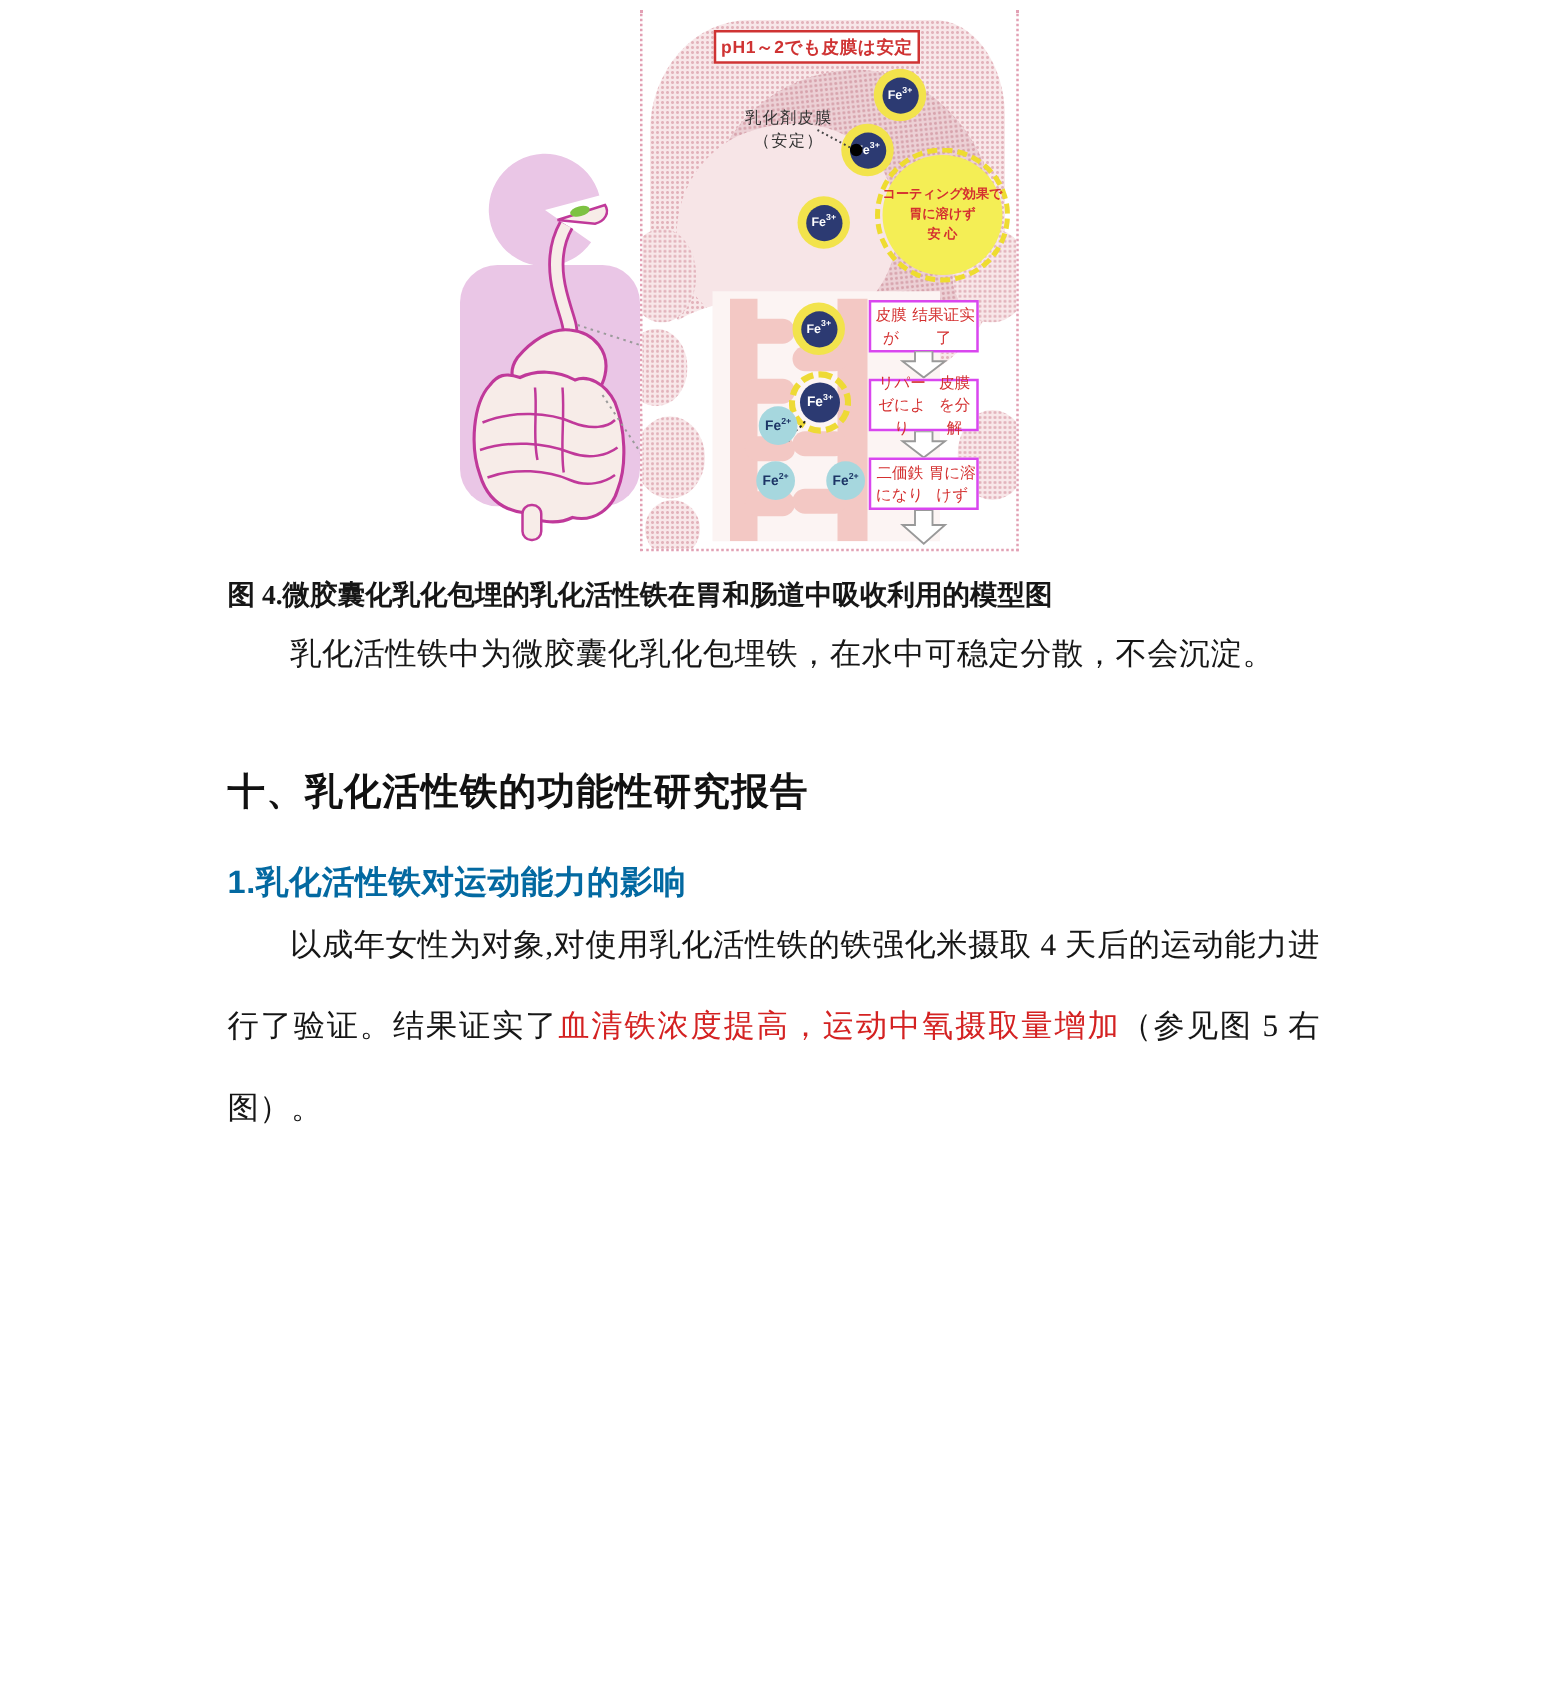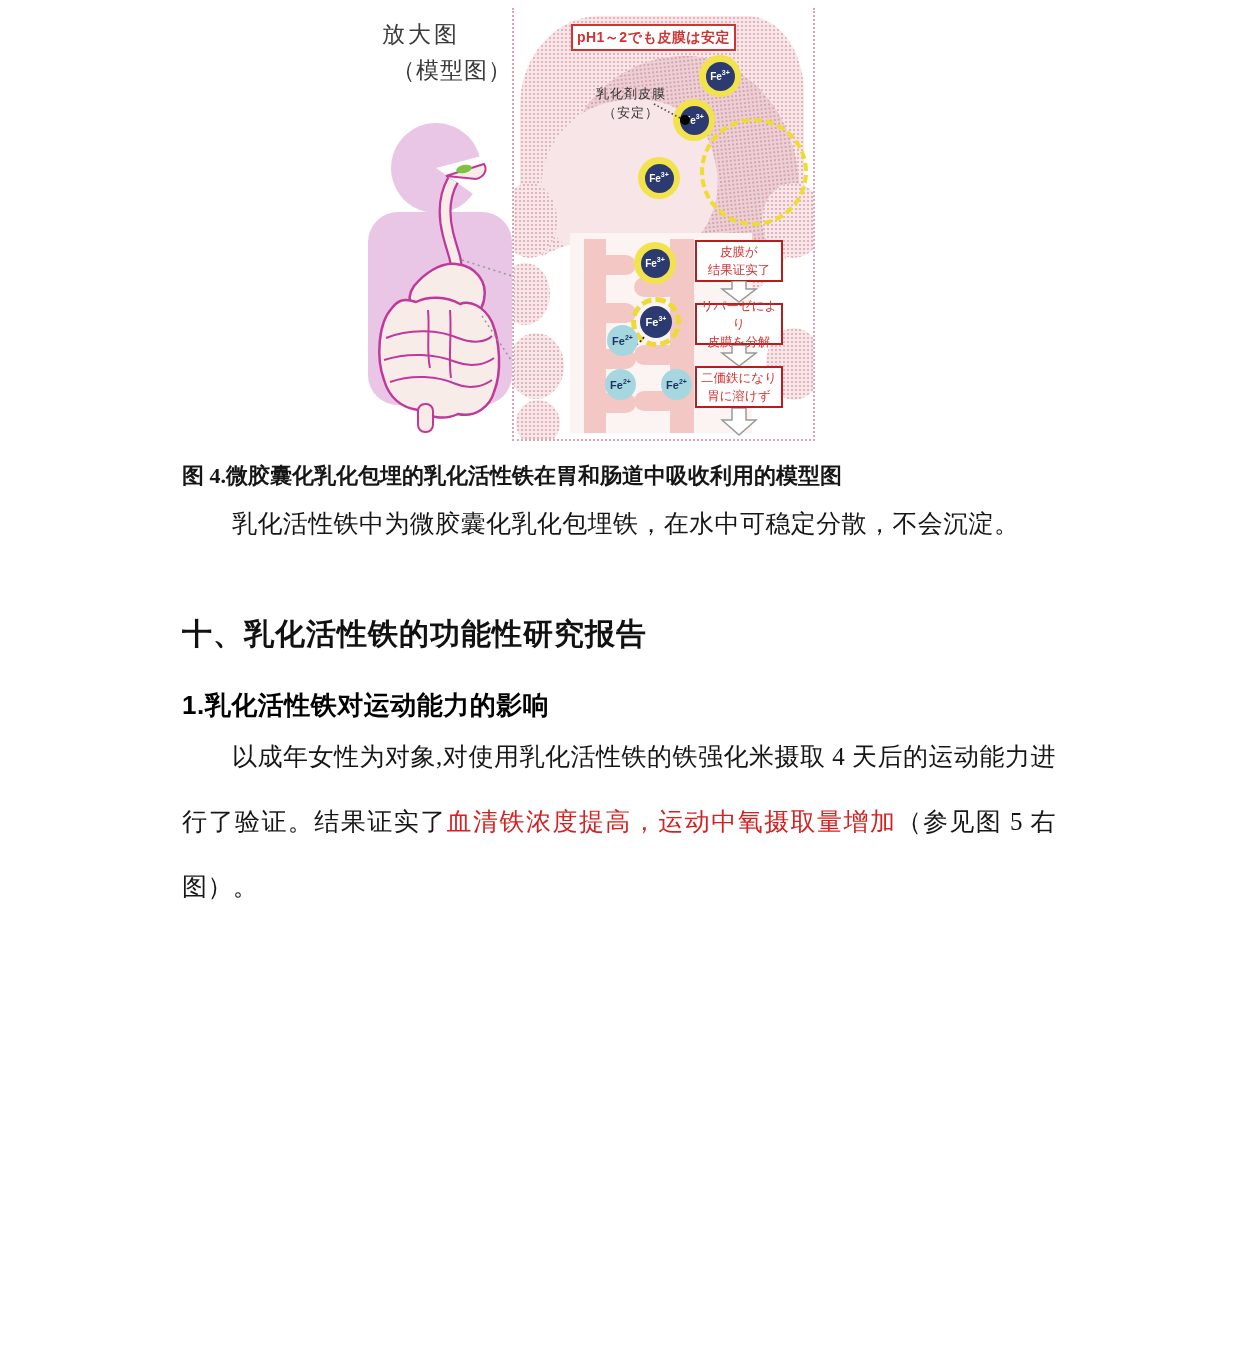--- a/index.html
+++ b/index.html
@@ -11,21 +11,21 @@
     text-align:justify; text-indent:2em; margin:0; }
   p.body b { font-weight:700; }
   .red-em { color:#d42222; font-weight:400; }
 
   .caption { margin-top:16px; text-align:left; font-weight:700;
     font-size:22px; line-height:30px; }
 
   h2.section { margin:58px 0 0; font:700 30px/40px "Liberation Sans","DejaVu Sans",sans-serif;
     letter-spacing:1px; color:#111; }
   h3.sub { margin:32px 0 0; font:700 26px/38px "Liberation Sans","DejaVu Sans",sans-serif;
-    letter-spacing:0.5px; color:#000000; }
+    letter-spacing:0.5px; color:#0369a1; }
   .p2 { margin-top:46px; }
   .p4 { margin-top:14px; }
 
   
   .figure-wrap { position:relative; width:457px; height:437px; margin:2px 0 0 176px;
     font-family:"Liberation Sans","DejaVu Sans",sans-serif; }
   .zoom-label { position:absolute; left:24px; top:8px; font-size:23px; color:#3a3a3a;
     letter-spacing:3px; line-height:36px; }
   .zoom-label .l2 { padding-left:10px; letter-spacing:1px; }
 
@@ -70,37 +70,33 @@
   .starburst-outer { position:absolute; left:186px; top:110px; width:108px; height:108px;
     border:4px dashed #eedc30; border-radius:50%; }
   .starburst { position:absolute; left:192px; top:116px; width:96px; height:96px;
     border-radius:50%; background:#f4ee55; color:#d43030; font-weight:700;
     font-size:10.5px; line-height:1.5; display:flex; flex-direction:column;
     align-items:center; justify-content:center; text-align:center; }
 
   .inset { position:absolute; left:56px; top:225px; width:182px; height:200px; background:#fcf4f3; }
 
   .step-box { position:absolute; left:181px; width:88px; height:42px; background:#fff;
-    border:2px solid #b91c1c; color:#d43030; font-size:12.5px; line-height:1.45;
-    display:flex; flex-direction:column; align-items:center; justify-content:center;
+    border:2px solid #d946ef; color:#d43030; font-size:12.5px; line-height:1.45;
+    display:flex; flex-direction:row; align-items:center; justify-content:center;
     text-align:center; letter-spacing:0; }
   .arrow-svg { position:absolute; left:205px; }
 </style>
 </head>
 <body>
 
 <div class="content">
 
 
   <div class="figure-wrap">
 
-    <div class="zoom-label">
-      <div>放大图</div>
-      <div class="l2">（模型图）</div>
-    </div>
 
     <svg width="170" height="437" viewBox="0 0 170 437" style="position:absolute;left:0;top:0;">
       <path d="M 78 160 L 121.5 148.4 A 45 45 0 1 0 114.9 185.8 Z" fill="#eac6e6"></path>
       <rect x="10" y="204" width="144" height="193" rx="30" fill="#eac6e6"></rect>
 
       <path d="M 95 172 C 86 188 85 206 90 226 C 95 246 99 252 98 260" fill="none" stroke="#c0399a" stroke-width="13"></path>
       <path d="M 95 172 C 86 188 85 206 90 226 C 95 246 99 252 98 260" fill="none" stroke="#f7ece8" stroke-width="8.5"></path>
 
       <path d="M 88 168 L 126 156 C 130 162 126 169 118 171 Z" fill="#f7ece8" stroke="#c0399a" stroke-width="2"></path>
       <ellipse cx="106" cy="161" rx="8" ry="4" fill="#7dc242" transform="rotate(-14 106 161)"></ellipse>
@@ -156,20 +152,25 @@
       <div class="film-label">
         <div>乳化剤皮膜</div>
         <div>（安定）</div>
       </div>
       <svg width="42" height="34" style="position:absolute;left:138px;top:86px;">
         <path d="M 2 10 L 28 24" stroke="#444" stroke-width="1.6" stroke-dasharray="1.5 2.5" fill="none"></path>
         <circle cx="33" cy="26" r="5" fill="#000"></circle>
       </svg>
 
       <div class="starburst-outer"></div>
+      <div class="starburst">
+        <div>コーティング効果で</div>
+        <div>胃に溶けず</div>
+        <div>安 心</div>
+      </div>
 
       <div class="inset">
         <svg width="182" height="200" viewBox="0 0 182 200" style="position:absolute;left:0;top:0;">
           <g fill="#f3c8c4">
             <rect x="14" y="6" width="22" height="194"></rect>
             <rect x="26" y="22" width="40" height="20" rx="10"></rect>
             <rect x="26" y="70" width="40" height="20" rx="10"></rect>
             <rect x="26" y="116" width="40" height="20" rx="10"></rect>
             <rect x="26" y="160" width="40" height="20" rx="10"></rect>
             <rect x="100" y="6" width="24" height="194"></rect>

